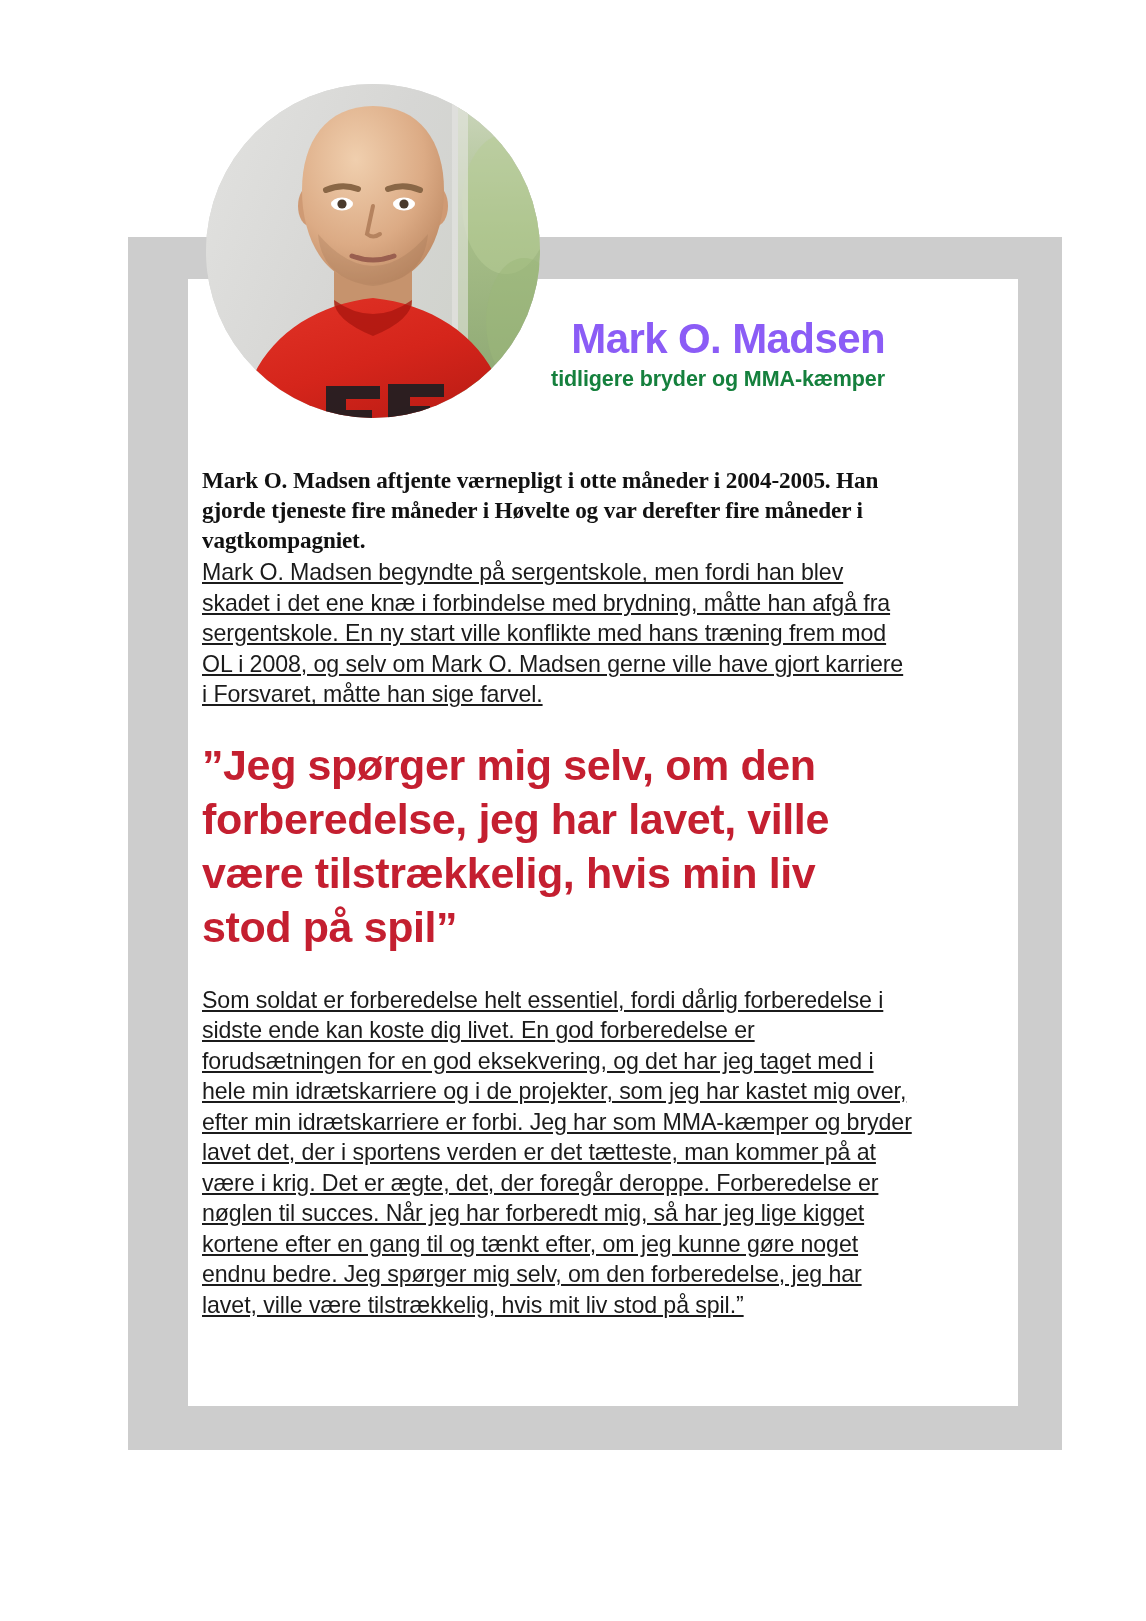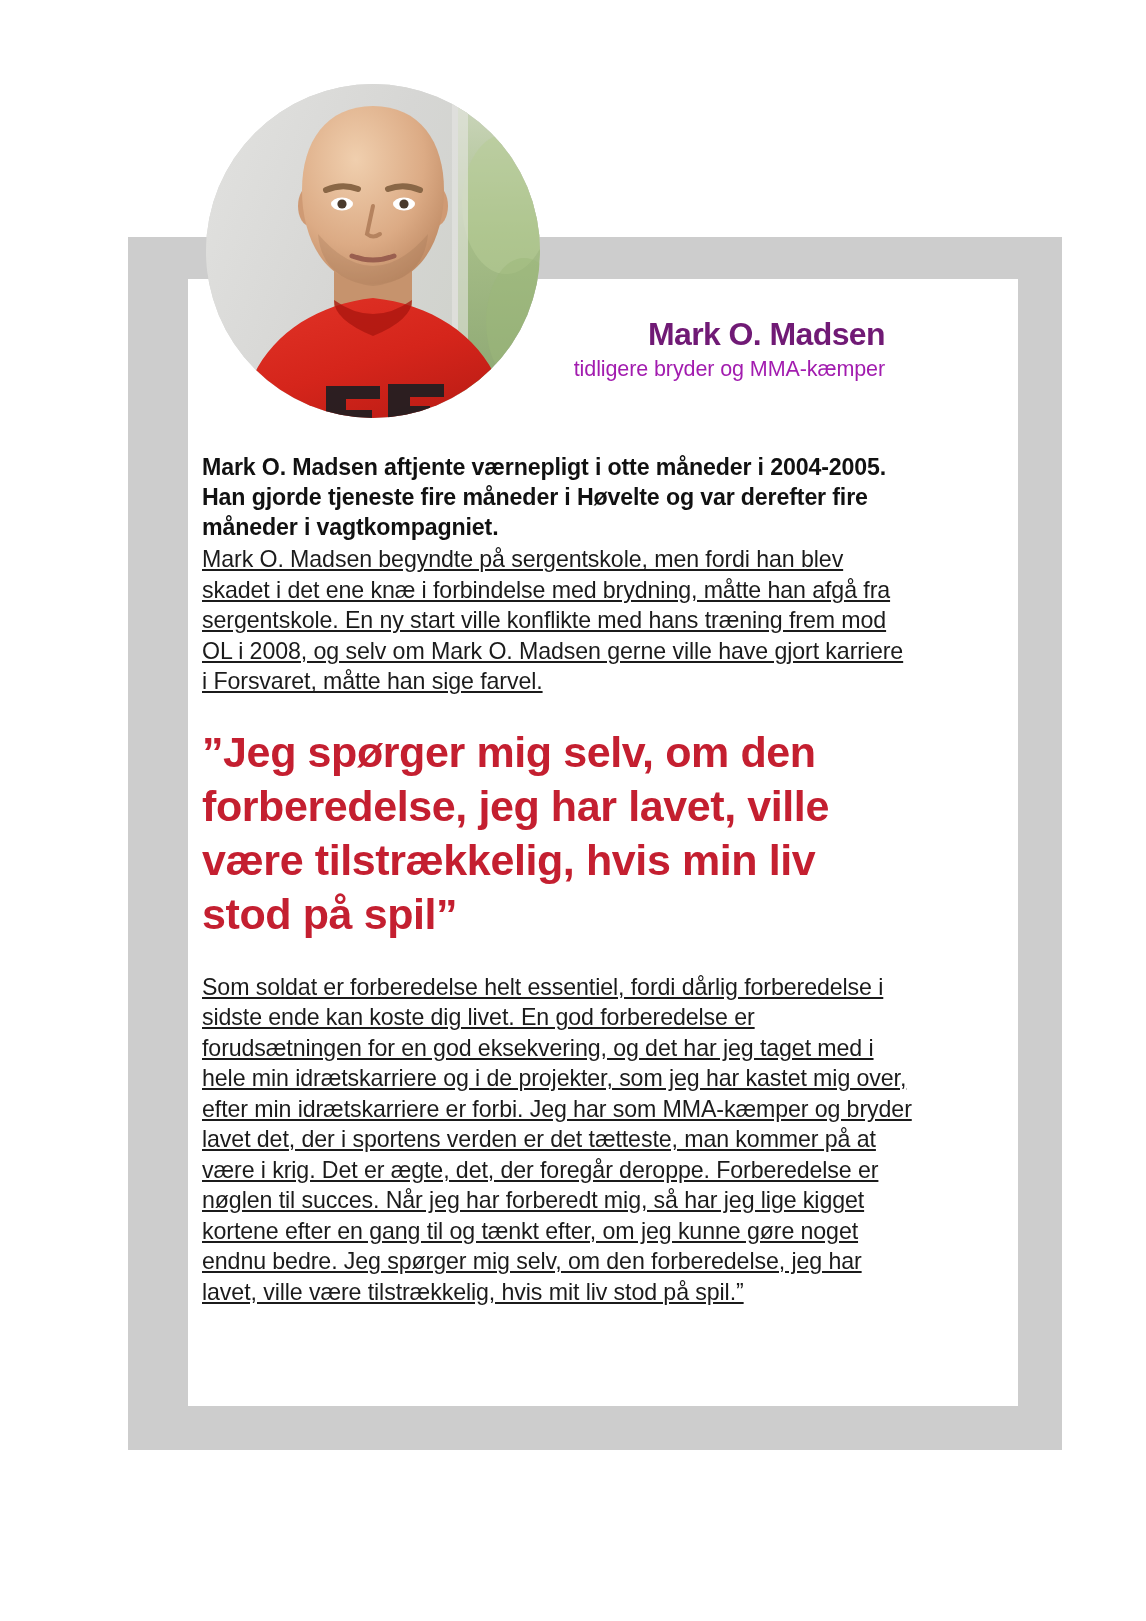--- a/index.html
+++ b/index.html
@@ -57,50 +57,51 @@
   
   .header-block {
     position: absolute;
     left: 430px;
     top: 318px;
     width: 455px;
     text-align: right;
     z-index: 6;
   }
   .person-name {
-    font-size: 32px;
-    font-weight: 700;
-    color: #701a75;
+    font-size: 42px;
+    font-weight: 700;
+    color: #8b5cf6;
     letter-spacing: -0.6px;
     line-height: 1.02;
     margin: 0;
   }
   .person-role {
     font-size: 21.5px;
-    font-weight: 400;
-    color: #a21caf;
+    font-weight: 700;
+    color: #15803d;
     margin: 6px 0 0 0;
     letter-spacing: -0.1px;
   }
 
   
   .article {
     position: absolute;
     left: 202px;
     top: 452px;
     width: 710px;
     z-index: 6;
   }
   .lead {
     font-size: 23.2px;
     font-weight: 700;
     color: #111111;
     line-height: 1.30;
     letter-spacing: -0.15px;
-    margin: 0 0 2px 0;
+    margin: 13px 0 2px 0;
+    font-family: Liberation Serif, serif;
   }
   .body-par {
     font-size: 23.2px;
     font-weight: 400;
     color: #1b1b1b;
     line-height: 1.315;
     letter-spacing: -0.1px;
     margin: 0;
     text-decoration: underline;
   }

